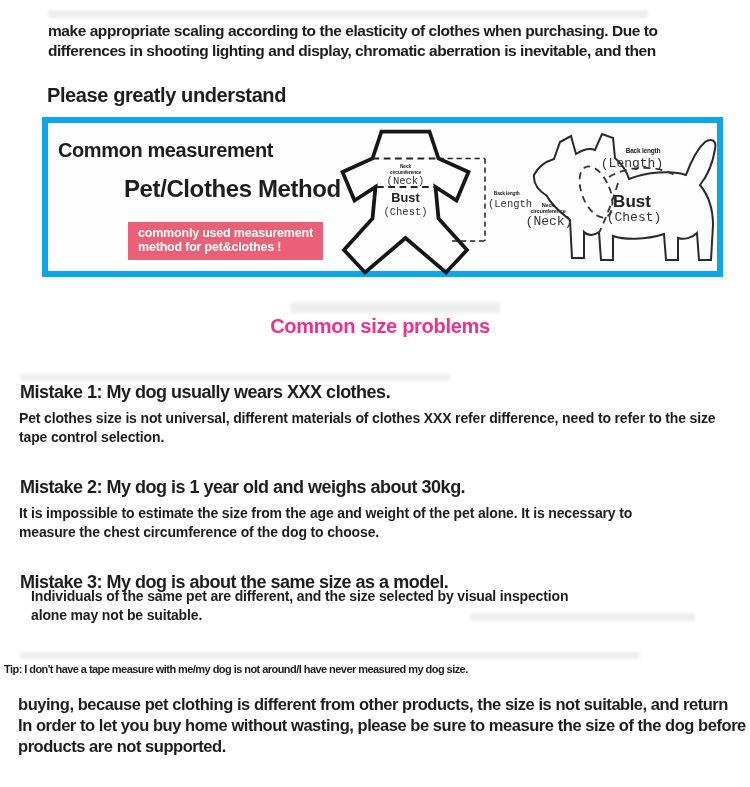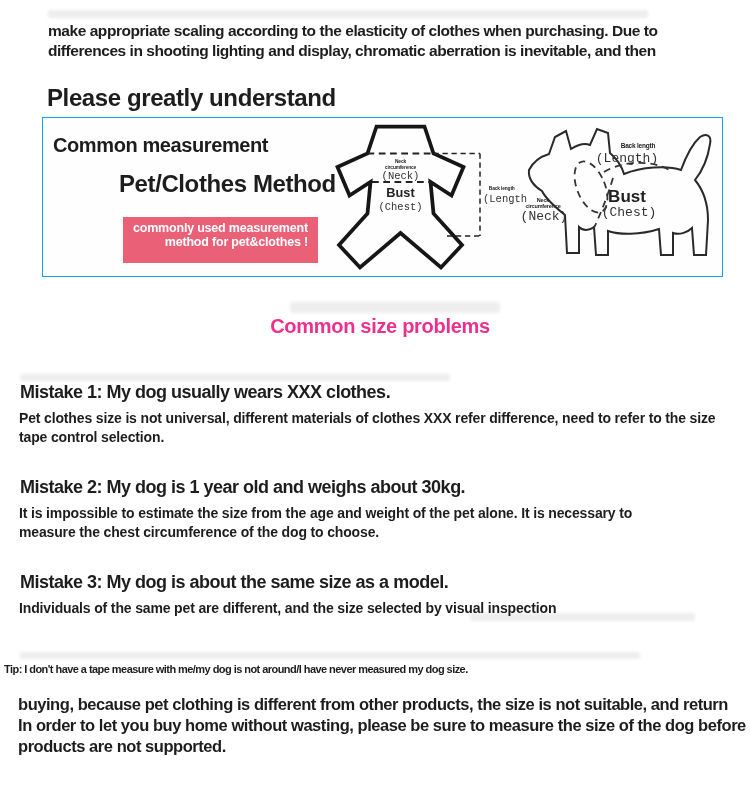--- a/index.html
+++ b/index.html
@@ -4,40 +4,40 @@
 <style>
   html,body{margin:0;padding:0;}
   body{
     width:750px;height:787px;background:#ffffff;overflow:hidden;position:relative;
     font-family:"Liberation Sans","DejaVu Sans",sans-serif;font-weight:bold;color:#1d1d1d;
   }
   .abs{position:absolute;}
   .nowrap{white-space:nowrap;}
   
   .intro{left:48px;top:21px;font-size:15.5px;line-height:19.5px;letter-spacing:-0.45px;}
-  .subhead{left:47px;top:84px;font-size:24px;letter-spacing:-0.4px;}
+  .subhead{left:47px;top:84px;font-size:20px;letter-spacing:-0.4px;}
   
-  .mbox{left:42px;top:117px;width:681px;height:160px;border:1px solid #0ea5e9;background:#fefefe;box-sizing:border-box;}
+  .mbox{left:42px;top:117px;width:681px;height:160px;border:6px solid #0ea5e9;background:#fefefe;box-sizing:border-box;}
   .mbox-title{left:10px;top:16px;font-size:20px;letter-spacing:-0.4px;}
   .mbox-subtitle{left:76px;top:52px;font-size:24px;letter-spacing:-0.4px;text-align:right;}
   .badge{left:80px;top:99px;background:#ea6077;color:#ffffff;font-size:12.5px;line-height:13.5px;
-         padding:5px 10px 14px 10px;letter-spacing:-0.2px;text-align:right;}
+         padding:5px 10px 6px 10px;letter-spacing:-0.2px;}
   .clothes-svg{left:290px;top:4px;width:195px;height:150px;}
   .dog-svg{left:476px;top:6px;width:200px;height:150px;}
   svg text{font-family:"Liberation Sans","DejaVu Sans",sans-serif;font-weight:bold;fill:#222;}
   svg text.mono{font-family:"Liberation Mono","DejaVu Sans Mono",monospace;font-weight:normal;fill:#333;}
   svg text.tiny{font-size:6.5px;letter-spacing:-0.2px;}
   
   .problems-heading{left:0;top:315px;width:760px;text-align:center;font-size:20px;color:#ee2f8e;letter-spacing:-0.3px;}
   
   .m-head{left:20px;font-size:18px;letter-spacing:-0.5px;}
   .m-body{left:19px;font-size:14px;line-height:19px;letter-spacing:-0.15px;}
   .m1h{top:382px;} .m1b{top:409px;}
   .m2h{top:477px;} .m2b{top:504px;}
-  .m3h{top:572px;} .m3b{top:599px;}
+  .m3h{top:572px;} .m3b{top:587px;margin-left:12px;}
   .tip{left:4px;top:663px;font-size:11px;letter-spacing:-0.55px;}
   .closing{left:18px;top:694px;font-size:16.5px;line-height:21px;letter-spacing:-0.45px;}
   
   .ghost{background:rgba(120,120,120,0.13);filter:blur(1.6px);border-radius:2px;}
 </style>
 </head>
 <body>
 
 <div class="abs ghost" style="left:48px;top:10px;width:600px;height:8px;"></div>
 <div class="abs ghost" style="left:152px;top:128px;width:140px;height:10px;"></div>
@@ -99,20 +99,21 @@
 
 <div class="abs m-head m2h nowrap">Mistake 2: My dog is 1 year old and weighs about 30kg.</div>
 <div class="abs m-body m2b">
   <div class="nowrap">It is impossible to estimate the size from the age and weight of the pet alone. It is necessary to</div>
   <div class="nowrap">measure the chest circumference of the dog to choose.</div>
 </div>
 
 <div class="abs m-head m3h nowrap">Mistake 3: My dog is about the same size as a model.</div>
 <div class="abs m-body m3b">
   <div class="nowrap">Individuals of the same pet are different, and the size selected by visual inspection</div>
+  <div class="nowrap">alone may not be suitable.</div>
 </div>
 
 <div class="abs tip nowrap">Tip: I don't have a tape measure with me/my dog is not around/I have never measured my dog size.</div>
 
 <div class="abs closing">
   <div class="nowrap">buying, because pet clothing is different from other products, the size is not suitable, and return</div>
   <div class="nowrap">In order to let you buy home without wasting, please be sure to measure the size of the dog before</div>
   <div class="nowrap">products are not supported.</div>
 </div>
 

